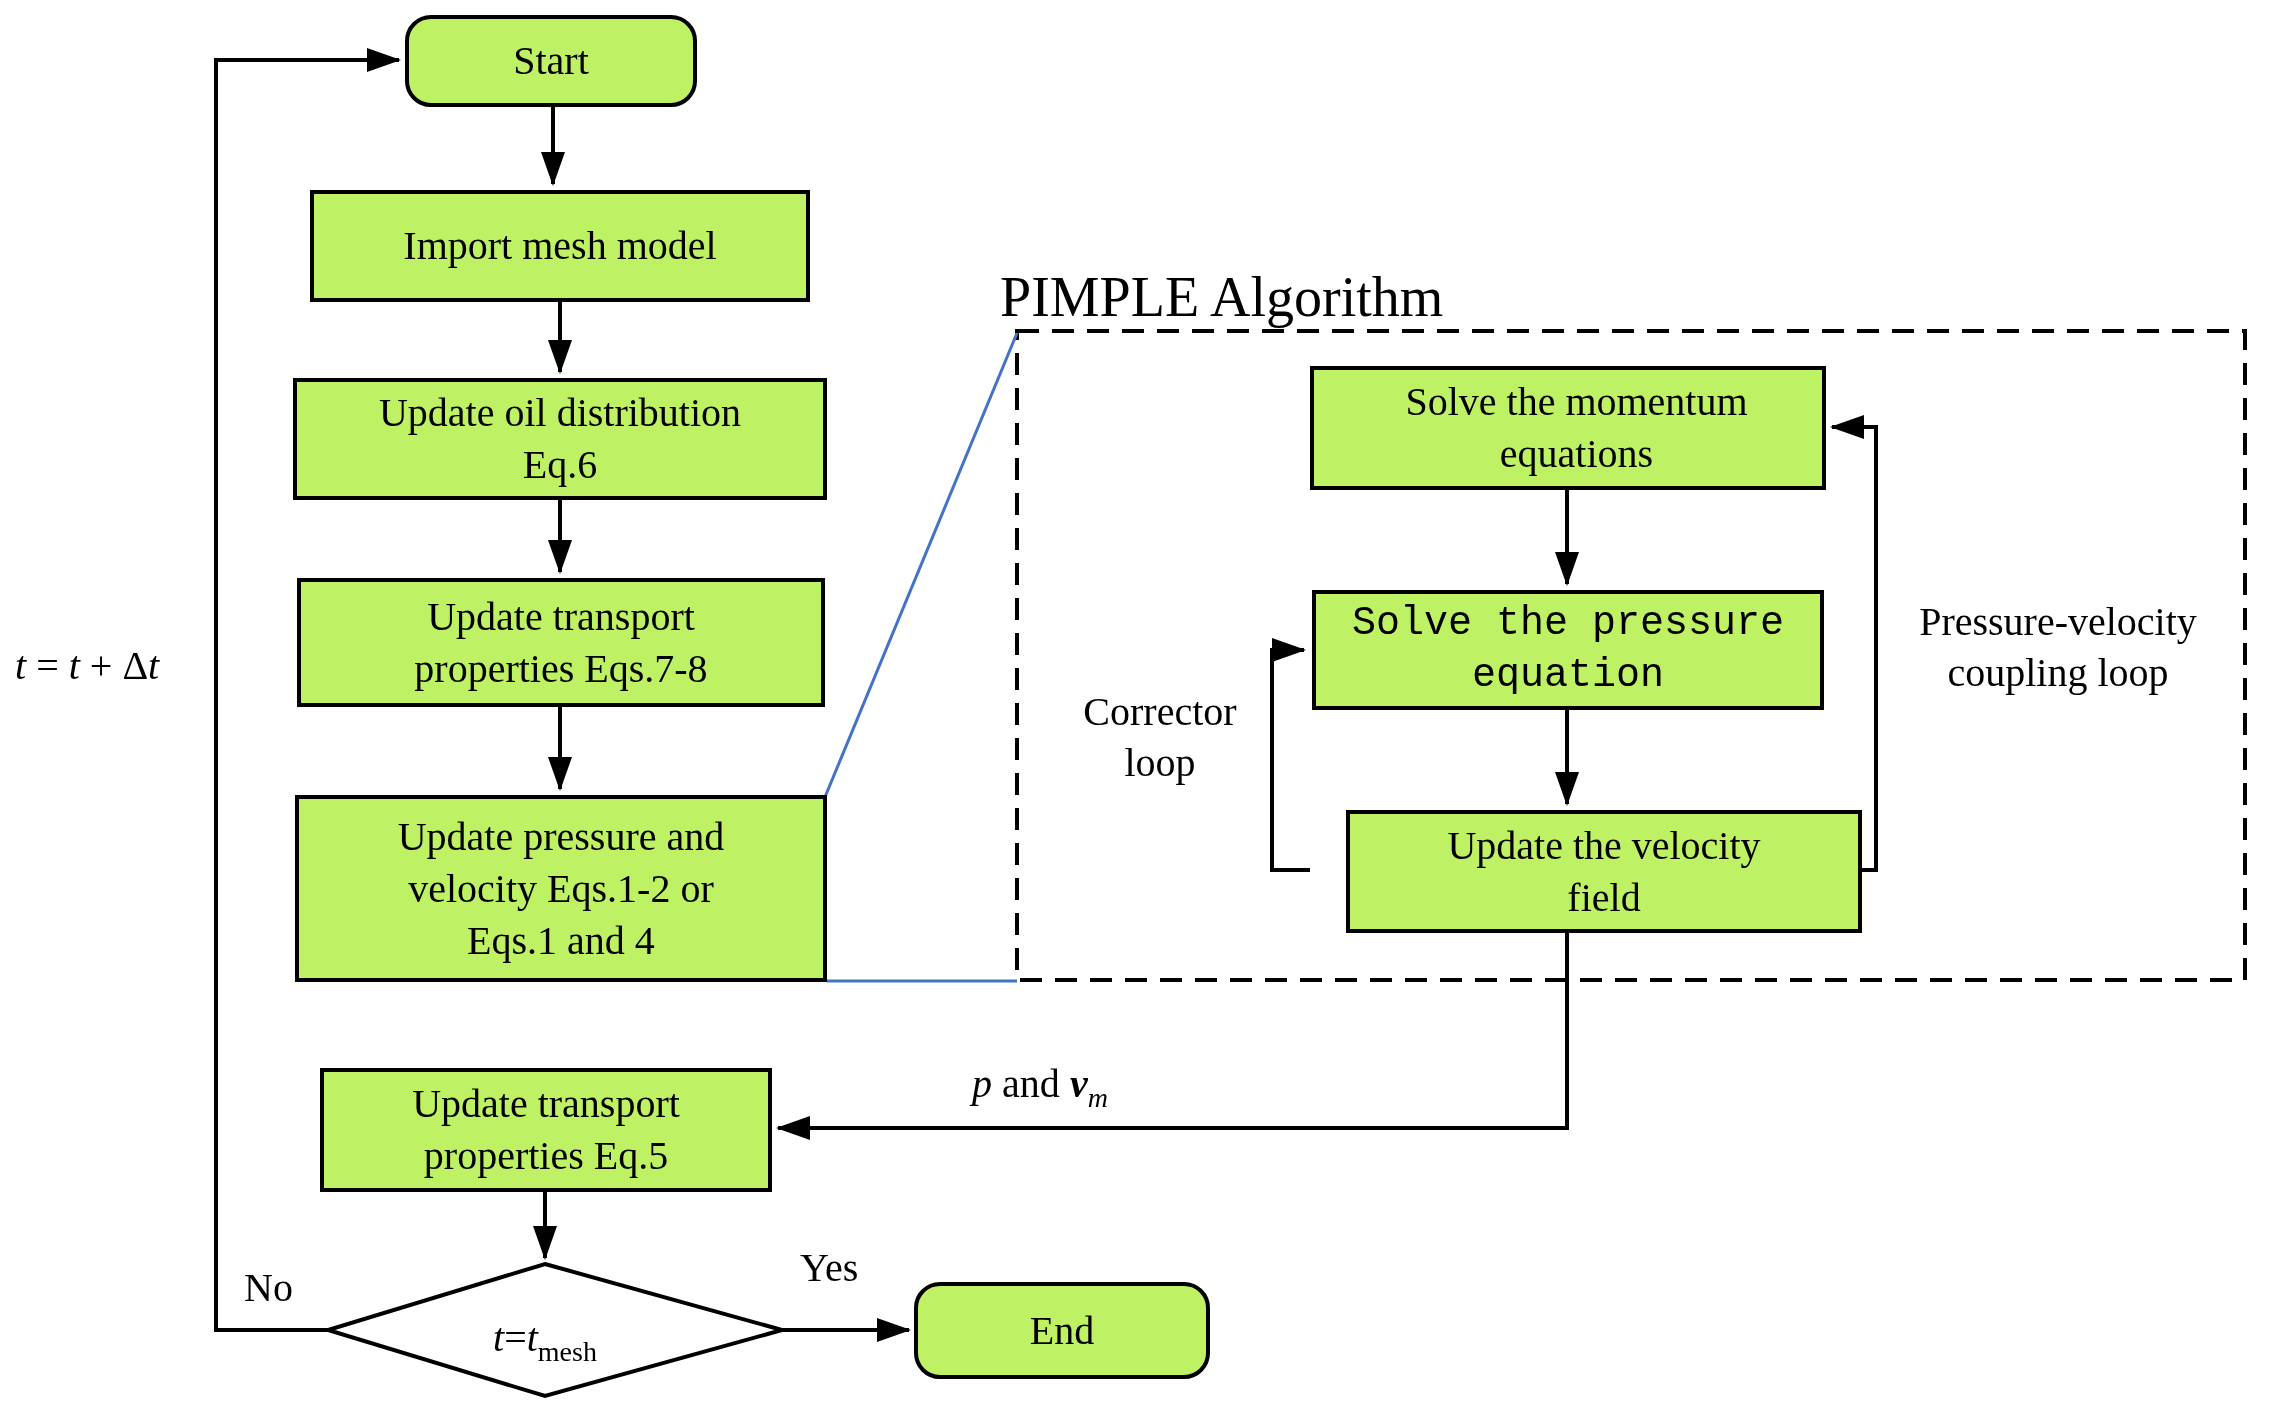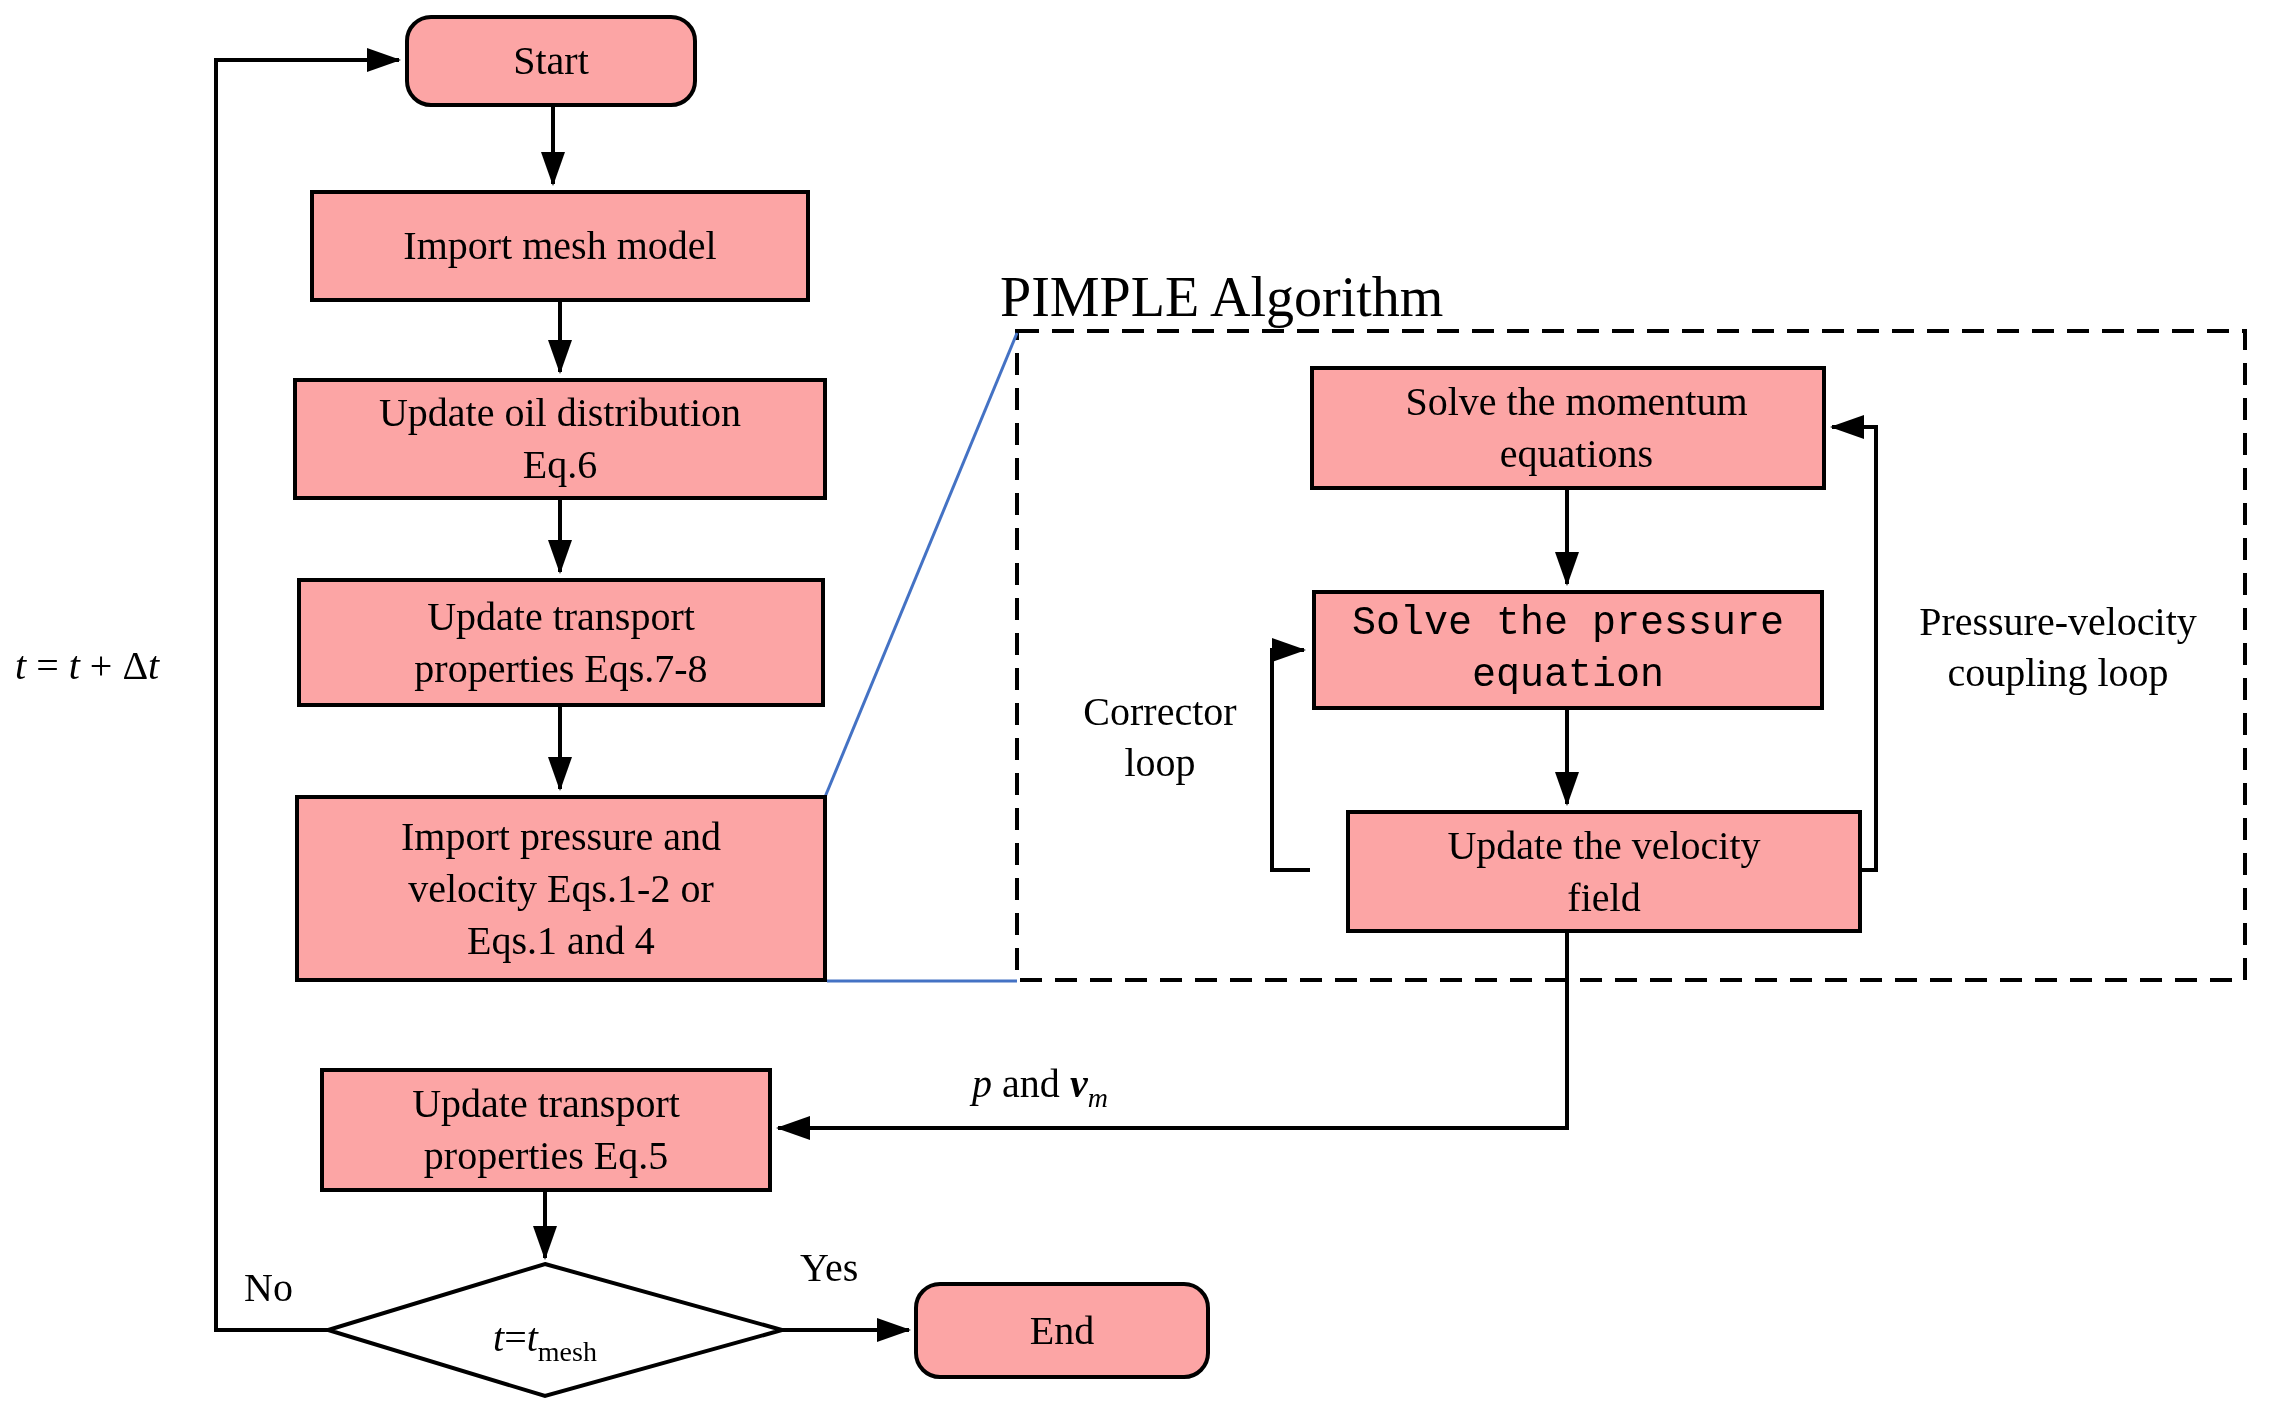--- a/index.html
+++ b/index.html
@@ -2,21 +2,21 @@
 <html><head>
 <meta charset="utf-8">
 <style>
   html,body{margin:0;padding:0;background:#ffffff;}
   .canvas{
     position:relative;width:2288px;height:1414px;background:#ffffff;
     font-family:"Liberation Serif","DejaVu Serif",serif;color:#000;overflow:hidden;
   }
   svg.wires{position:absolute;left:0;top:0;width:2288px;height:1414px;}
   .box{
-    position:absolute;box-sizing:border-box;border:4px solid #000;background:#fca5a5;
+    position:absolute;box-sizing:border-box;border:4px solid #000;background:#bef264;
     display:flex;flex-direction:column;align-items:center;justify-content:center;
     text-align:center;font-size:40px;line-height:1.3;
   }
   .round{border-radius:26px;}
   .lbl{position:absolute;font-size:40px;line-height:1.28;white-space:nowrap;}
   .lbl.center{text-align:center;white-space:normal;}
   .it{font-style:italic;}
   .bi{font-style:italic;font-weight:bold;}
   .sub{font-size:28px;vertical-align:-10px;}
   .pimple-title{font-size:56px;}
@@ -72,21 +72,21 @@
     <div>Update oil distribution</div>
     <div>Eq.6</div>
   </div>
 
   <div class="box" style="left:297px;top:578px;width:528px;height:129px;">
     <div>Update transport</div>
     <div>properties Eqs.7-8</div>
   </div>
 
   <div class="box" style="left:295px;top:795px;width:532px;height:187px;">
-    <div>Import pressure and</div>
+    <div>Update pressure and</div>
     <div>velocity Eqs.1-2 or</div>
     <div>Eqs.1 and 4</div>
   </div>
 
   <div class="box" style="left:320px;top:1068px;width:452px;height:124px;">
     <div>Update transport</div>
     <div>properties Eq.5</div>
   </div>
 
   <div class="box round" style="left:914px;top:1282px;width:296px;height:97px;">

